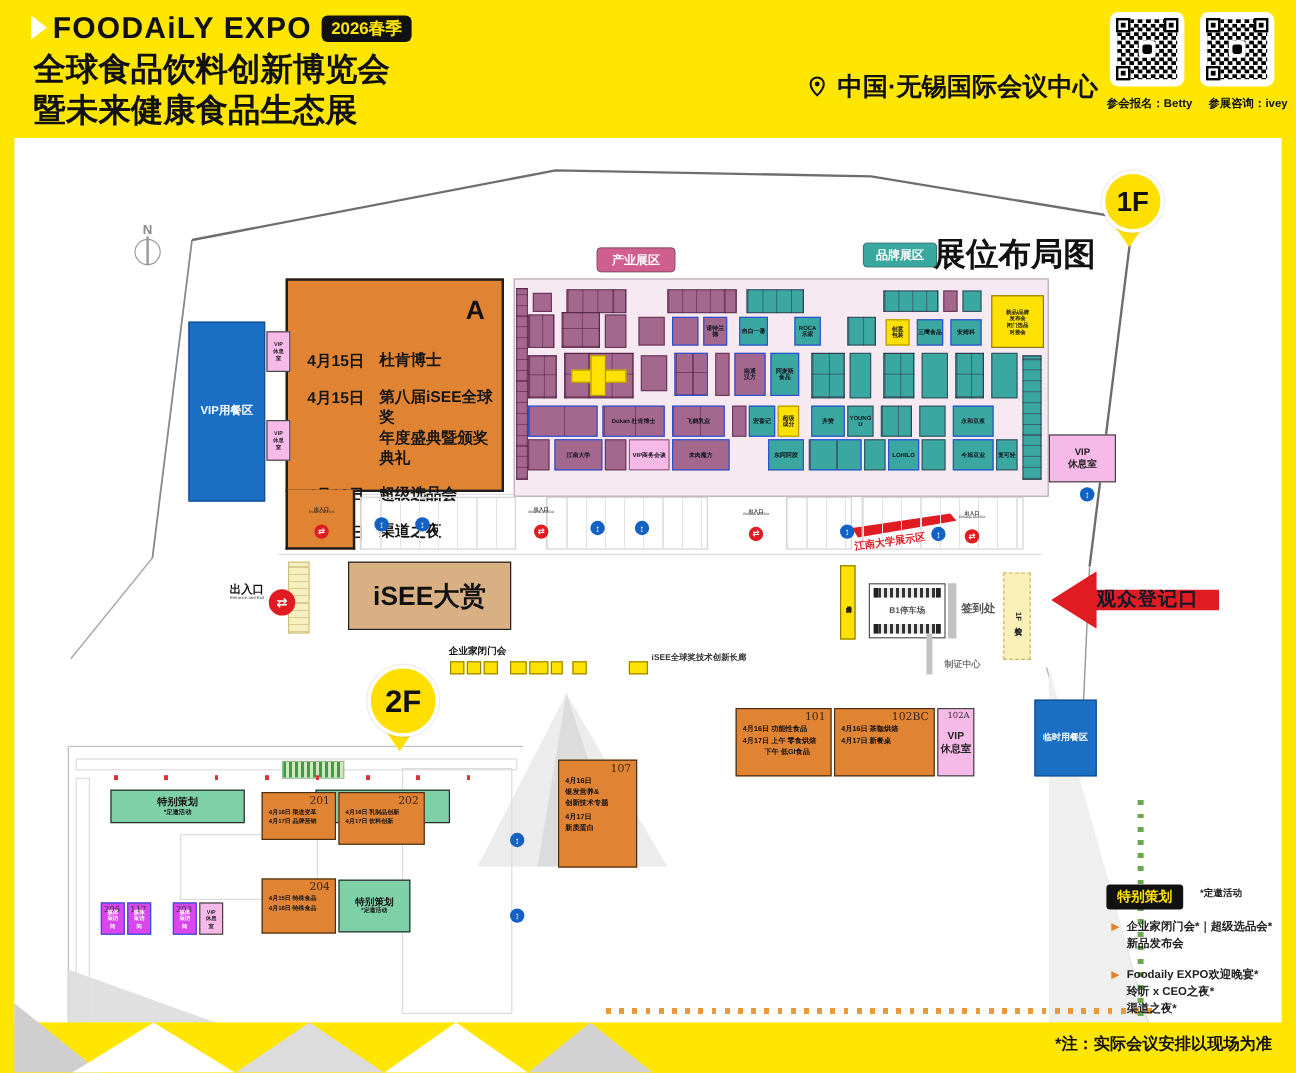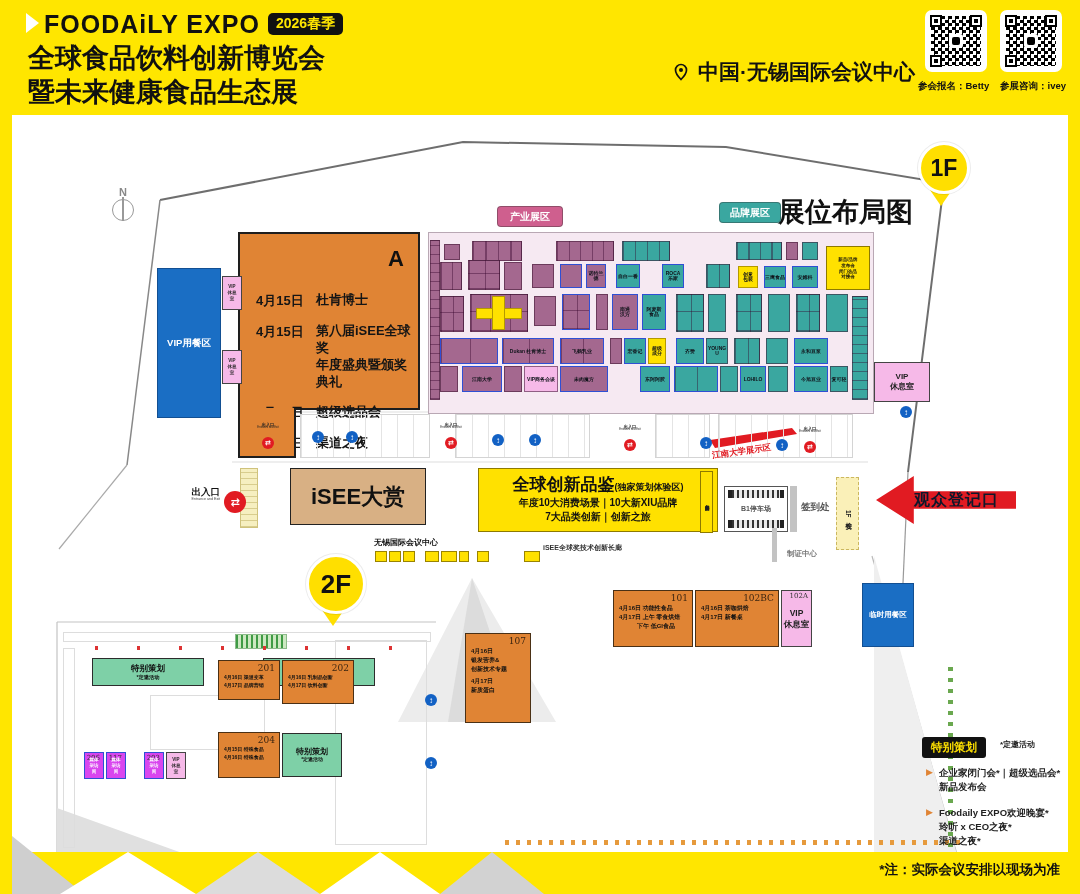--- a/index.html
+++ b/index.html
@@ -13,21 +13,21 @@
   .h-t1{position:absolute;left:28px;top:40px;font-size:27px;font-weight:900;color:#111;}
   .h-t2{position:absolute;left:28px;top:74px;font-size:27px;font-weight:900;color:#111;}
   .h-date{position:absolute;left:672px;top:28px;font-size:21px;font-weight:800;color:#111;display:flex;align-items:center;gap:8px;}
   .h-venue{position:absolute;left:672px;top:58px;font-size:21px;font-weight:800;color:#111;display:flex;align-items:center;gap:8px;}
   .qr{position:absolute;top:10px;width:62px;height:62px;background:#fff;border-radius:7px;}
   .qr-pat{position:absolute;inset:6px;background:repeating-conic-gradient(#000 0 25%,#fff 0 50%) 0 0/7px 7px;}
   .fd{position:absolute;width:12px;height:12px;border:2.5px solid #000;background:#fff;box-sizing:border-box;}
   .fd:after{content:"";position:absolute;inset:2px;background:#000;}
   .qr-c{position:absolute;left:50%;top:50%;width:14px;height:14px;transform:translate(-50%,-50%);background:#fff;border-radius:3px;}
   .qr-c:after{content:"";position:absolute;inset:3px;background:#000;border-radius:2px;}
-  .qr-lb{position:absolute;top:80px;font-size:9.5px;font-weight:800;color:#111;width:80px;}
+  .qr-lb{position:absolute;top:80px;font-size:9.5px;font-weight:800;color:#111;width:80px;text-align:center;}
   
   .map-bg{position:absolute;left:12px;top:115px;width:1056px;height:740px;background:#fff;z-index:1;}
   #svg-layer{position:absolute;left:0;top:0;z-index:2;}
   #mlayer{position:absolute;left:0;top:0;width:1080px;height:894px;z-index:3;}
   .hall-bg{position:absolute;left:428px;top:232px;width:444px;height:180px;background:#f6e9f2;border:1px solid #b9a8b4;}
   
   .booth{position:absolute;box-sizing:border-box;border:1px solid rgba(61,20,50,.55);}
   .booth.bb{border:1.5px solid #2f4fd4;}
   .cP{background:#a4688f;}.cT{background:#3aa7a0;}.cY{background:#ffe100;border-color:#b49a00;}.cK{background:#f6b9e8;}
   .blabel{position:absolute;left:50%;top:50%;transform:translate(-50%,-50%) scale(.55);font-size:9px;font-weight:700;color:#10131a;text-align:center;white-space:pre-line;width:185%;line-height:1.15;}
@@ -216,30 +216,25 @@
     <div class="cor" style="left:718px;top:414px;width:135px;height:44px;"></div>
 
     <div class="exit-l">
       <div class="b">出入口</div>
       <div class="s">Entrance and Exit</div>
     </div>
     <div class="exit-big">⇄</div>
     <div class="esc"></div>
 
     <div class="award">iSEE大赏</div>
-    <div class="innov">
-      <div class="in-t"><span>全球创新品鉴</span><small>(独家策划体验区)</small></div>
-      <div class="in-l">年度10大消费场景｜10大新XIU品牌</div>
-      <div class="in-l">7大品类创新｜创新之旅</div>
-    </div>
     <div class="vstrip" style="left:700px;top:471px;width:13px;height:62px;">
       <div class="vtxt">年度盛典创新长廊</div>
     </div>
 
-    <div class="carn">无锡国际会议中心</div>
+    <div class="carn">企业家闭门会</div>
     <div class="corr">iSEE全球奖技术创新长廊</div>
 
     <div class="park">
       <div class="bar" style="top:3px;"></div>
       <div class="bar" style="bottom:3px;"></div>
       <div class="lb">B1停车场</div>
     </div>
     <div class="gray-v" style="left:790px;top:486px;width:7px;height:46px;"></div>
     <div class="gray-v" style="left:772px;top:528px;width:5px;height:34px;"></div>
     <div class="txt" style="left:801px;top:501px;font-size:9.5px;">签到处</div>

